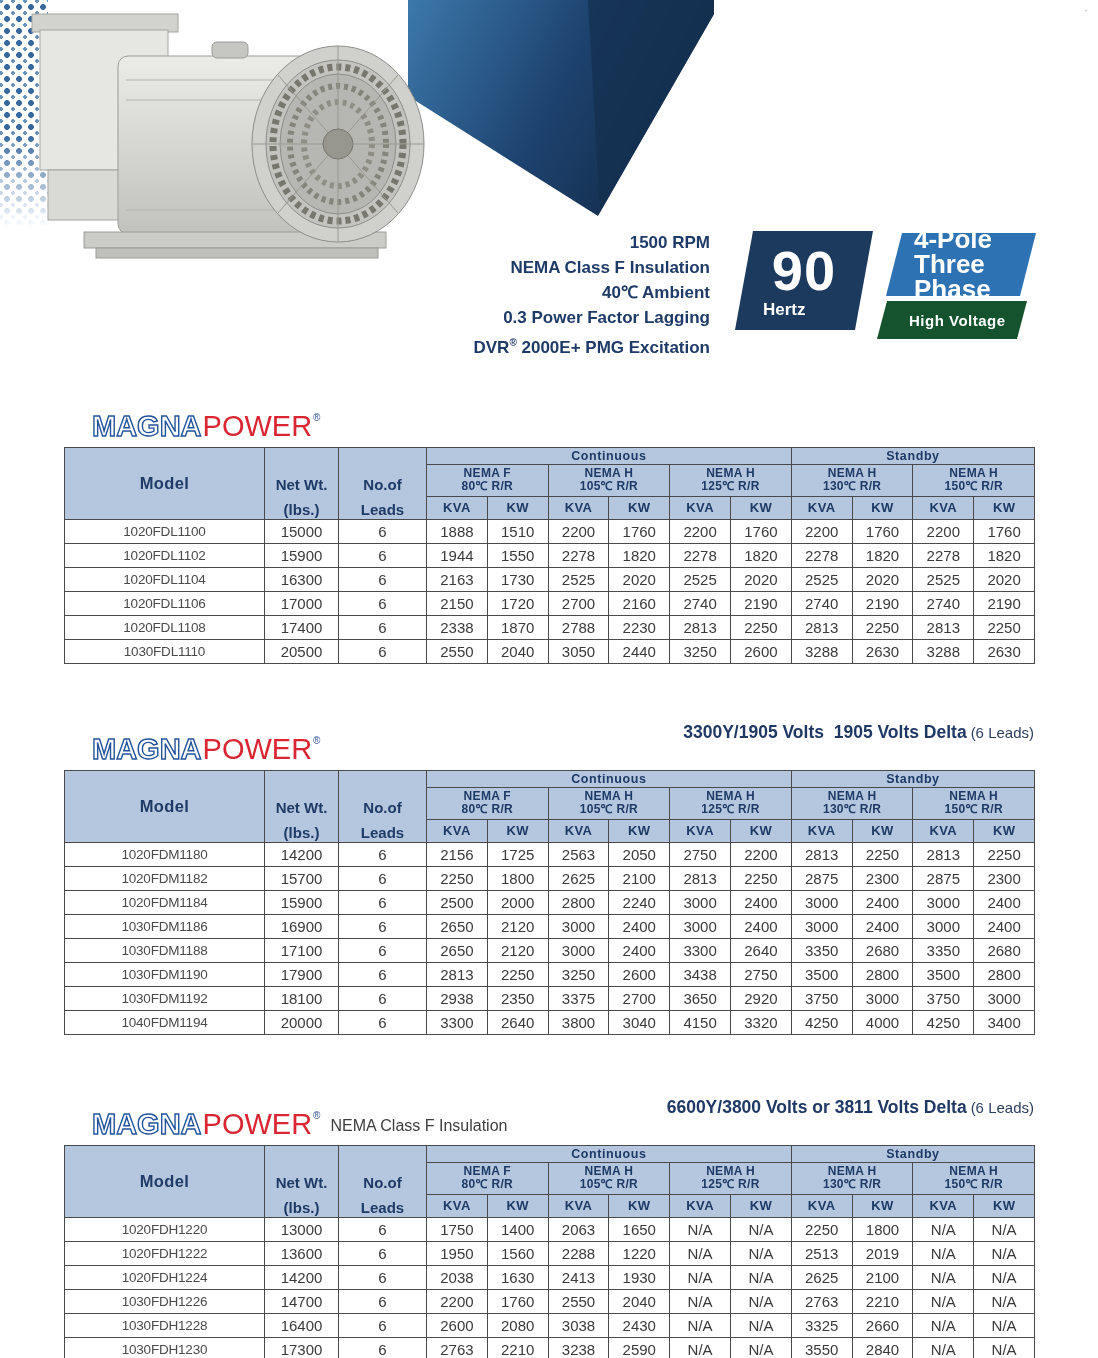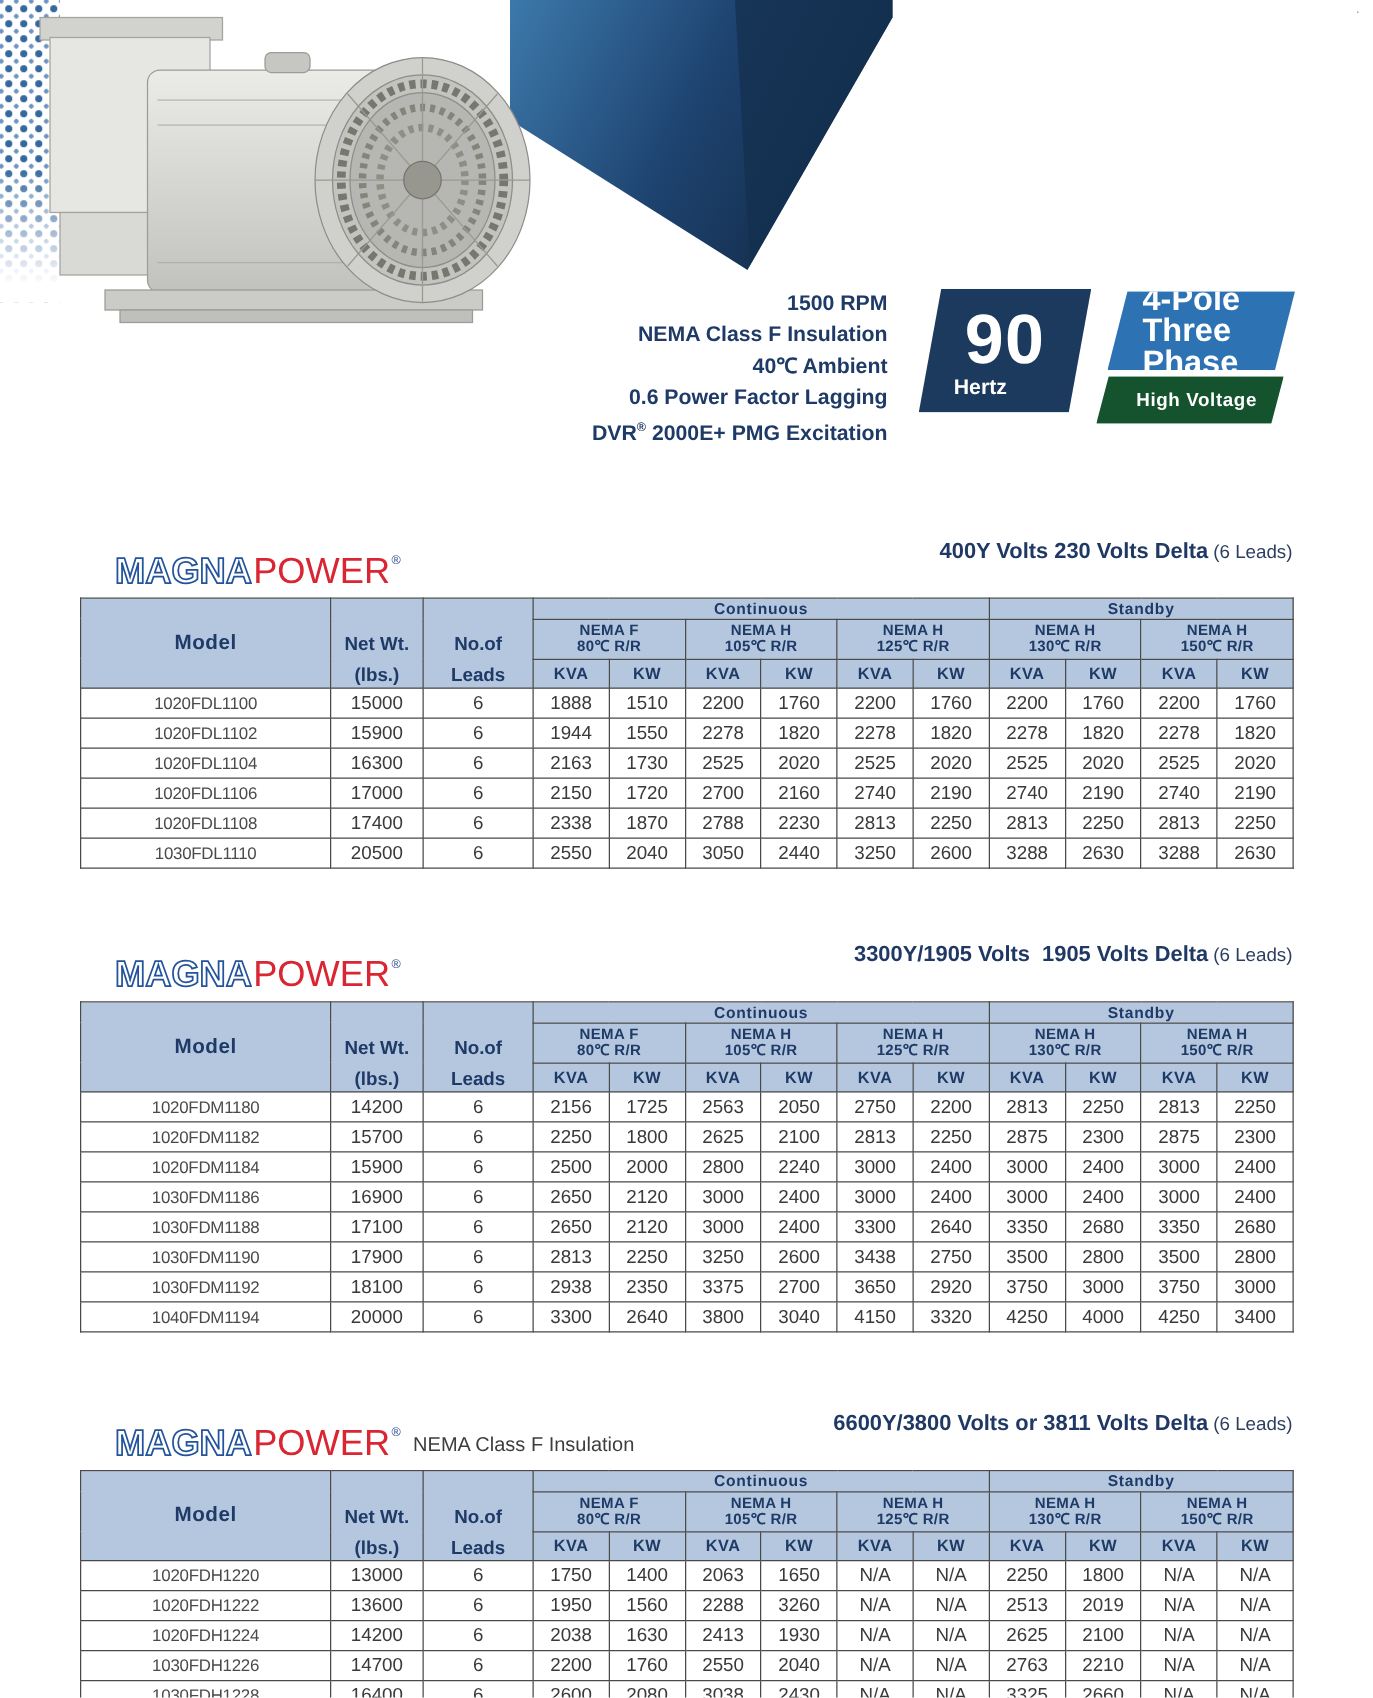--- a/index.html
+++ b/index.html
@@ -134,21 +134,21 @@
       <line x1="252" y1="71" x2="372" y2="209" stroke="#9a9a92"></line>
       <line x1="372" y1="71" x2="252" y2="209" stroke="#9a9a92"></line>
       <circle cx="312" cy="140" r="15" fill="#97978f" stroke="#77776f"></circle>
     </g>
   </svg>
 
   <div class="specs">
     <div>1500 RPM</div>
     <div>NEMA Class F Insulation</div>
     <div>40℃ Ambient</div>
-    <div>0.6 Power Factor Lagging</div>
+    <div>0.3 Power Factor Lagging</div>
     <div><span>DVR</span><sup>®</sup><span> 2000E+ PMG Excitation</span></div>
   </div>
 
   <div class="hertz-badge">
     <div class="hz-num">90</div>
     <div class="hz-label">Hertz</div>
   </div>
 
   <div class="pole-badge">
     <div>4-Pole</div>
@@ -159,23 +159,20 @@
 
   <div class="corner-mark">·</div>
 </div>
 
 <section class="table-section sec1">
   <div class="section-head">
     <div class="logo">
       <span class="logo-magna">MAGNA</span>
         <span class="logo-power">POWER</span>
         <span class="logo-reg">®</span>
-    </div>
-    <div class="section-title">
-      <span class="t-bold">400Y Volts 230 Volts Delta</span><span class="t-suffix">(6 Leads)</span>
     </div>
   </div>
   <div>
   <table class="spec">
     <colgroup>
       <col class="c-model-col">
           <col class="c-wt">
           <col class="c-leads">
       <col class="c-data" span="10">
     </colgroup>
@@ -603,21 +600,21 @@
             <td>N/A</td>
             <td>N/A</td>
           </tr>
           <tr>
             <td class="c-model">1020FDH1222</td>
             <td>13600</td>
             <td>6</td>
             <td>1950</td>
             <td>1560</td>
             <td>2288</td>
-            <td>3260</td>
+            <td>1220</td>
             <td>N/A</td>
             <td>N/A</td>
             <td>2513</td>
             <td>2019</td>
             <td>N/A</td>
             <td>N/A</td>
           </tr>
           <tr>
             <td class="c-model">1020FDH1224</td>
             <td>14200</td>

